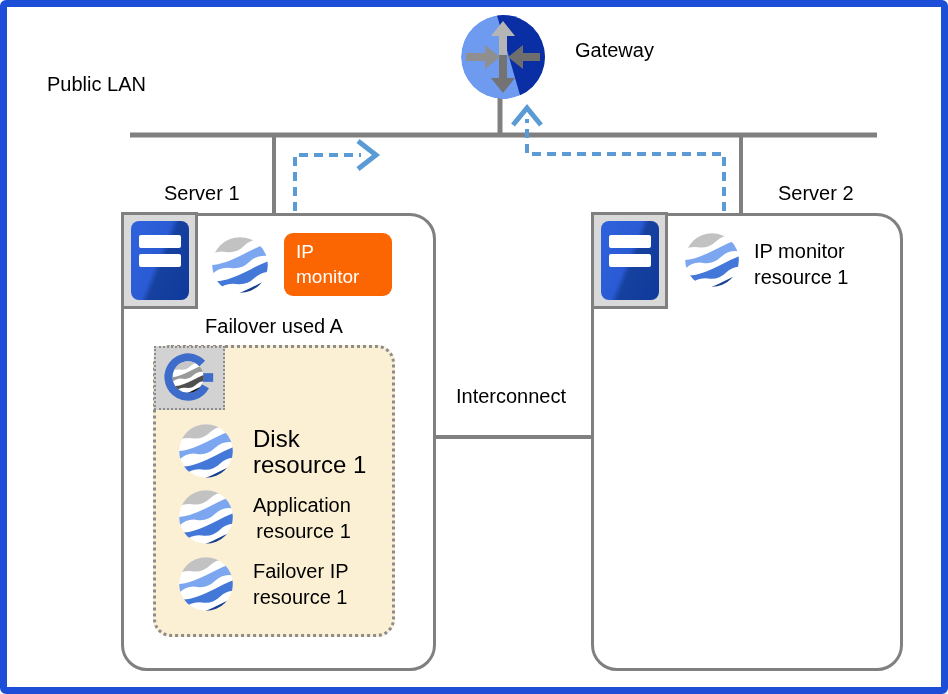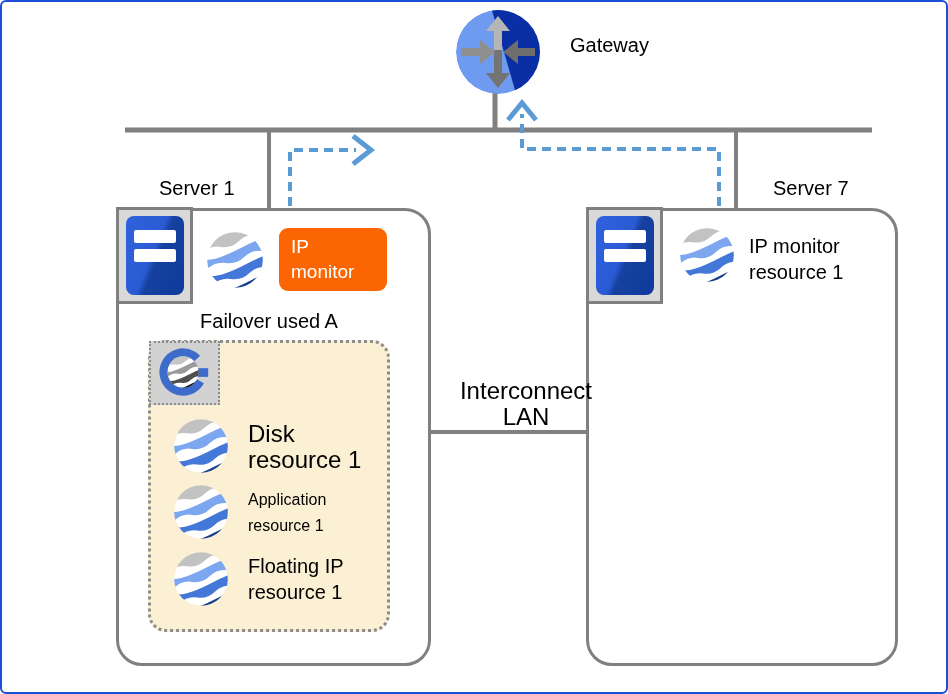--- a/index.html
+++ b/index.html
@@ -1,18 +1,18 @@
 <!DOCTYPE html>
 <html><head>
 <meta charset="utf-8">
 <style>
   html,body{margin:0;padding:0;background:#ffffff;}
   .canvas{
     position:relative;width:948px;height:694px;box-sizing:border-box;
-    background:#ffffff;border:2px solid #1d4ed8;border-radius:6px;
+    background:#ffffff;border:7px solid #1d4ed8;border-radius:6px;
     font-family:"Liberation Sans", sans-serif;color:#000;overflow:hidden;
   }
   .abs{position:absolute;}
   .label{font-size:20px;line-height:27px;white-space:nowrap;}
   .center{text-align:center;}
   .wiring{left:0;top:0;z-index:1;}
   .server-box{border:3px solid #808080;border-radius:26px;background:#fff;z-index:2;}
   .group-box{background:#FBF0D3;border:3px dotted #8C8C8C;border-radius:18px;z-index:3;}
   .tray{background:#D9D9D9;border:3px solid #808080;box-sizing:border-box;
         display:flex;align-items:center;justify-content:center;z-index:4;}
@@ -119,53 +119,53 @@
   <svg class="abs icon" style="left:171px;top:482px;" width="56" height="56" viewBox="0 0 48 48">
       <use href="#sphereBlue"></use>
     </svg>
   <svg class="abs icon" style="left:171px;top:549px;" width="56" height="56" viewBox="0 0 48 48">
       <use href="#sphereBlue"></use>
     </svg>
 
   <div class="abs label txt" style="left:568px;top:30px;">Gateway</div>
 
   <div class="abs label txt" style="left:40px;top:64px;">
+    <div>Public LAN</div>
   </div>
 
   <div class="abs label txt" style="left:157px;top:173px;">Server 1</div>
-  <div class="abs label txt" style="left:771px;top:173px;">Server 7</div>
+  <div class="abs label txt" style="left:771px;top:173px;">Server 2</div>
 
   <div class="abs badge" style="left:277px;top:226px;width:108px;height:63px;">
     <div>IP monitor</div>
     <div>resource 1</div>
   </div>
 
   <div class="abs txt" style="left:747px;top:231px;font-size:20px;line-height:26px;">
     <div>IP monitor</div>
     <div>resource 1</div>
   </div>
 
   <div class="abs label txt center" style="left:146px;top:306px;width:242px;">Failover used A</div>
 
   <div class="abs txt" style="left:246px;top:419px;font-size:24px;line-height:26px;">
     <div>Disk</div>
     <div>resource 1</div>
   </div>
-  <div class="abs txt" style="left:246px;top:485px;font-size:16px;line-height:26px;">
+  <div class="abs txt" style="left:246px;top:485px;font-size:20px;line-height:26px;text-align:right;">
     <div>Application</div>
     <div>resource 1</div>
   </div>
   <div class="abs txt" style="left:246px;top:551px;font-size:20px;line-height:26px;">
-    <div>Floating IP</div>
+    <div>Failover IP</div>
     <div>resource 1</div>
   </div>
 
-  <div class="abs txt center" style="left:444px;top:376px;width:160px;font-size:24px;line-height:26px;">
+  <div class="abs txt center" style="left:424px;top:376px;width:160px;font-size:20px;line-height:26px;">
     <div>Interconnect</div>
-    <div>LAN</div>
   </div>
 
   <svg class="abs arrows" width="948" height="694" style="left:0;top:0;">
     <path d="M288 204 V148 H354" stroke="#5B9BD5" stroke-width="4" stroke-dasharray="9 6" fill="none"></path>
     <path d="M351 134 L369 148 L351 162" stroke="#5B9BD5" stroke-width="5" fill="none"></path>
     <path d="M717 204 V147 H520 V112" stroke="#5B9BD5" stroke-width="4" stroke-dasharray="9 6" fill="none"></path>
     <path d="M506 118 L520 101 L534 118" stroke="#5B9BD5" stroke-width="5" fill="none"></path>
   </svg>
 
 </div>

